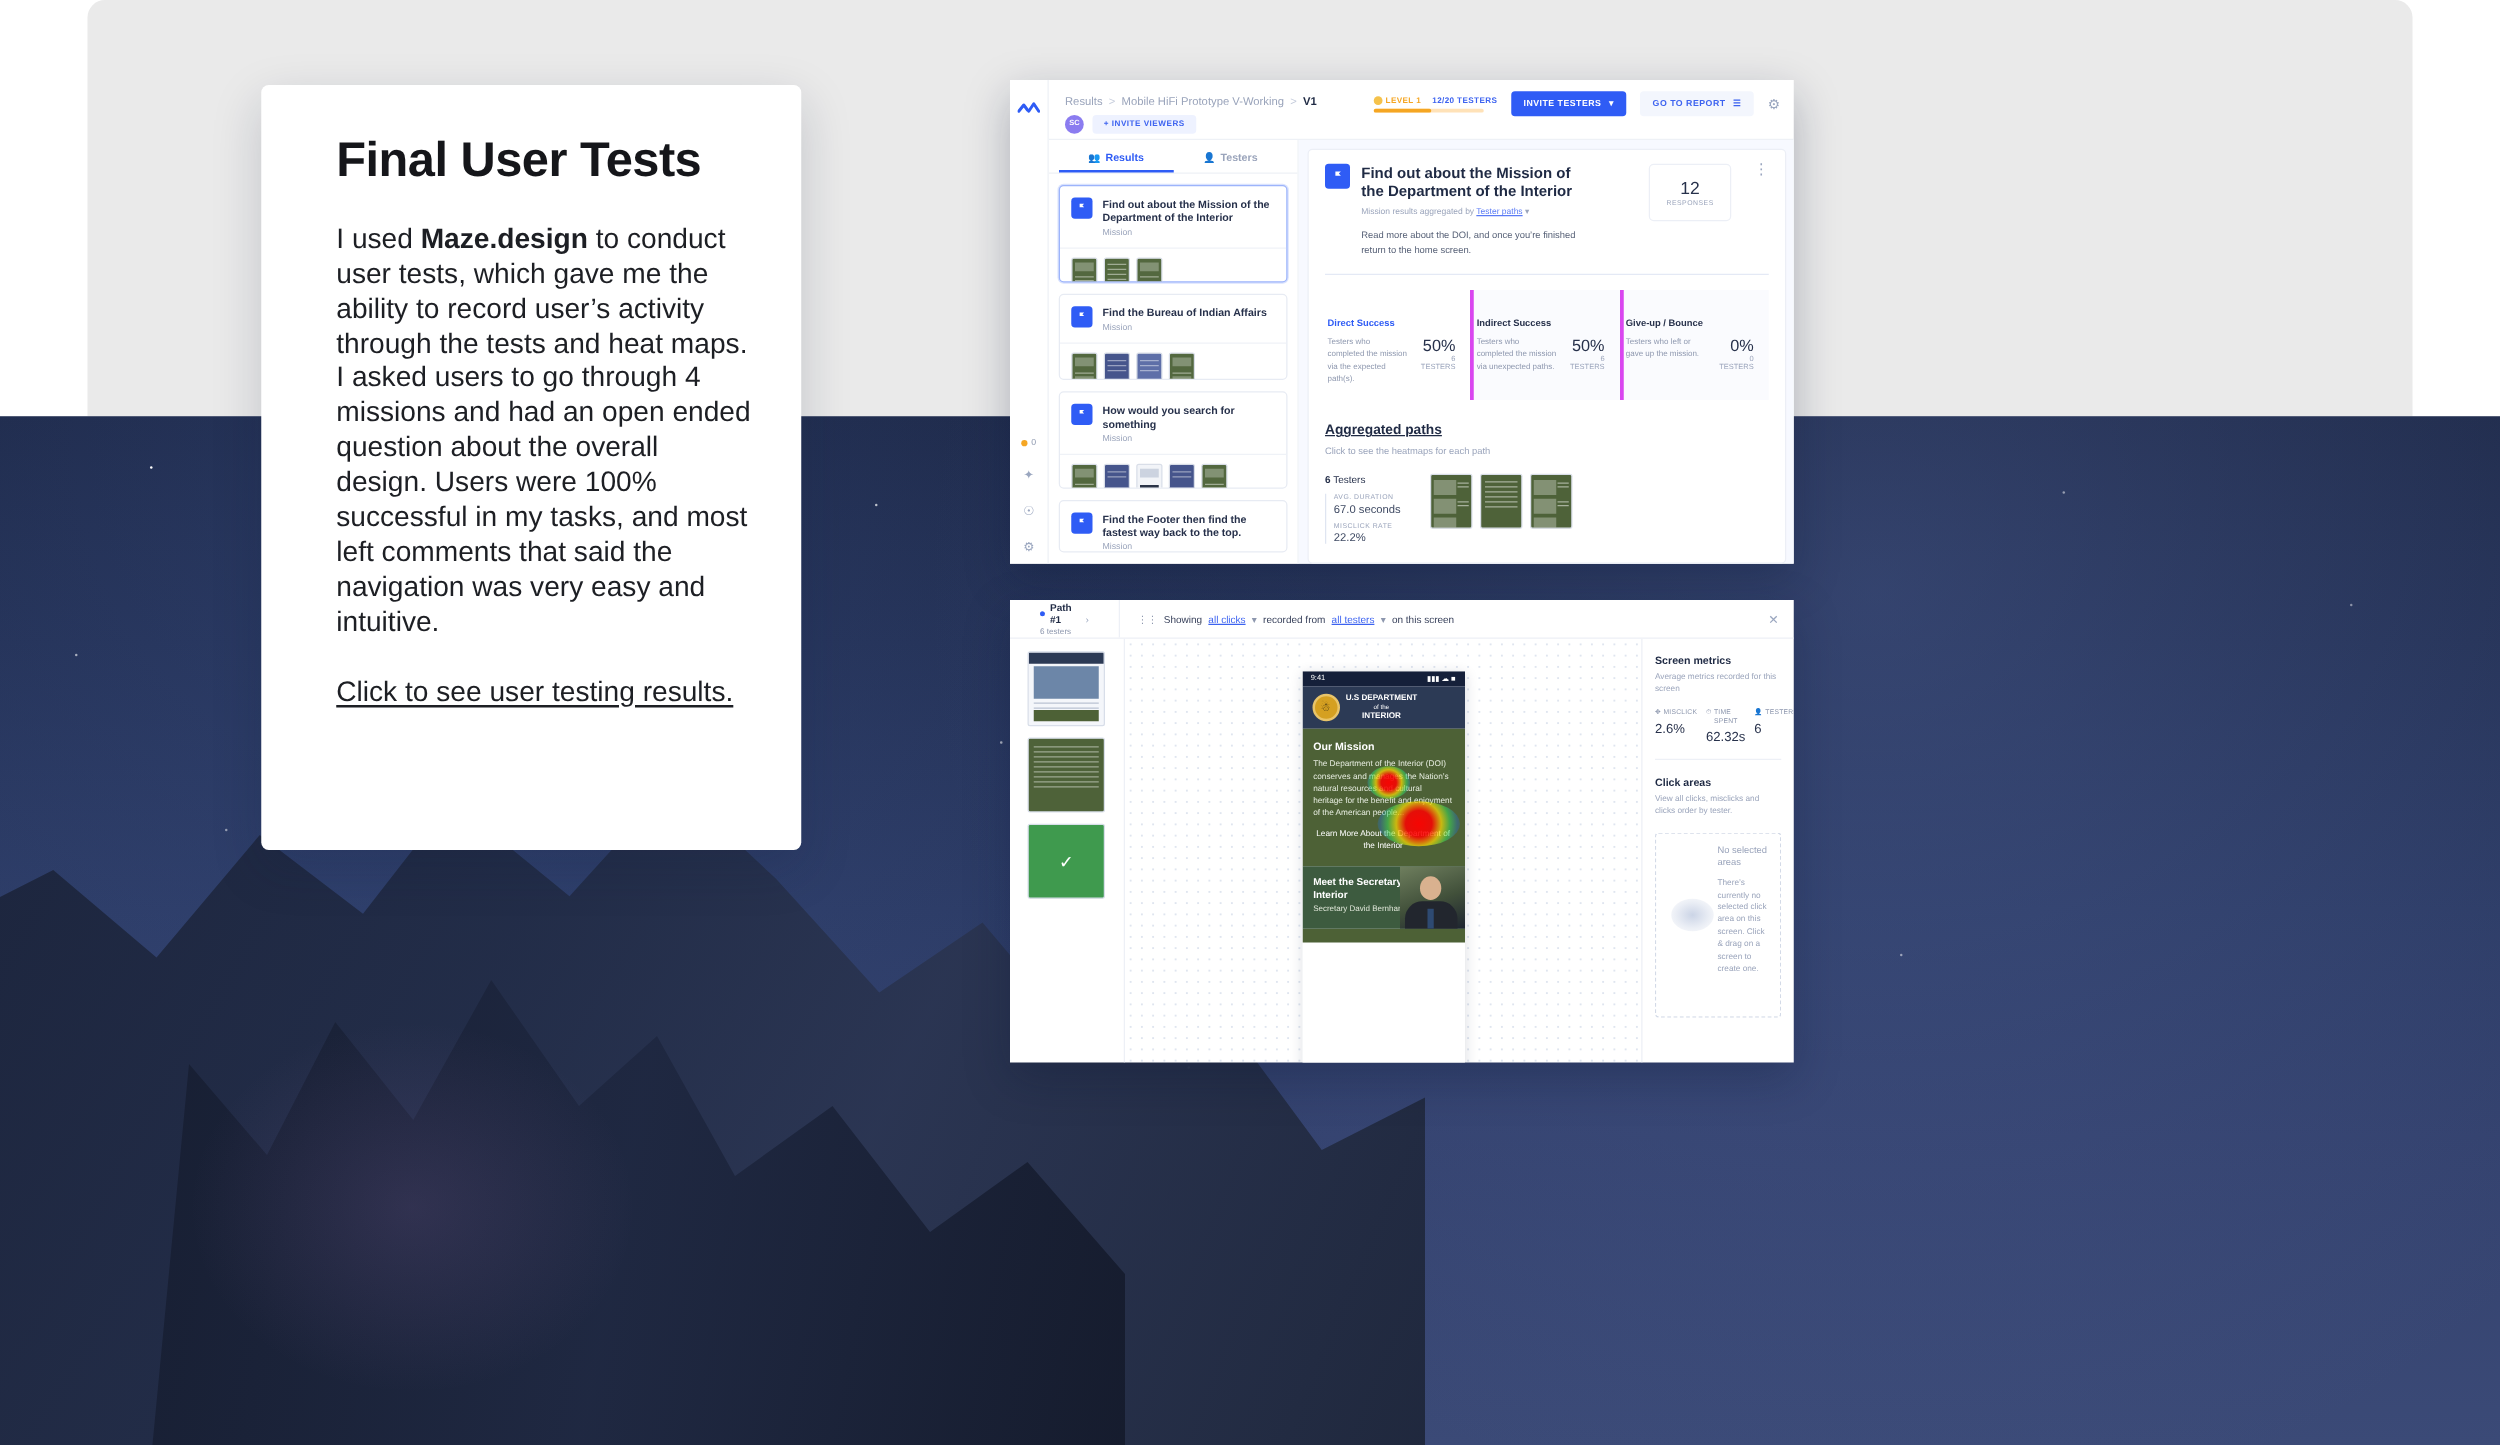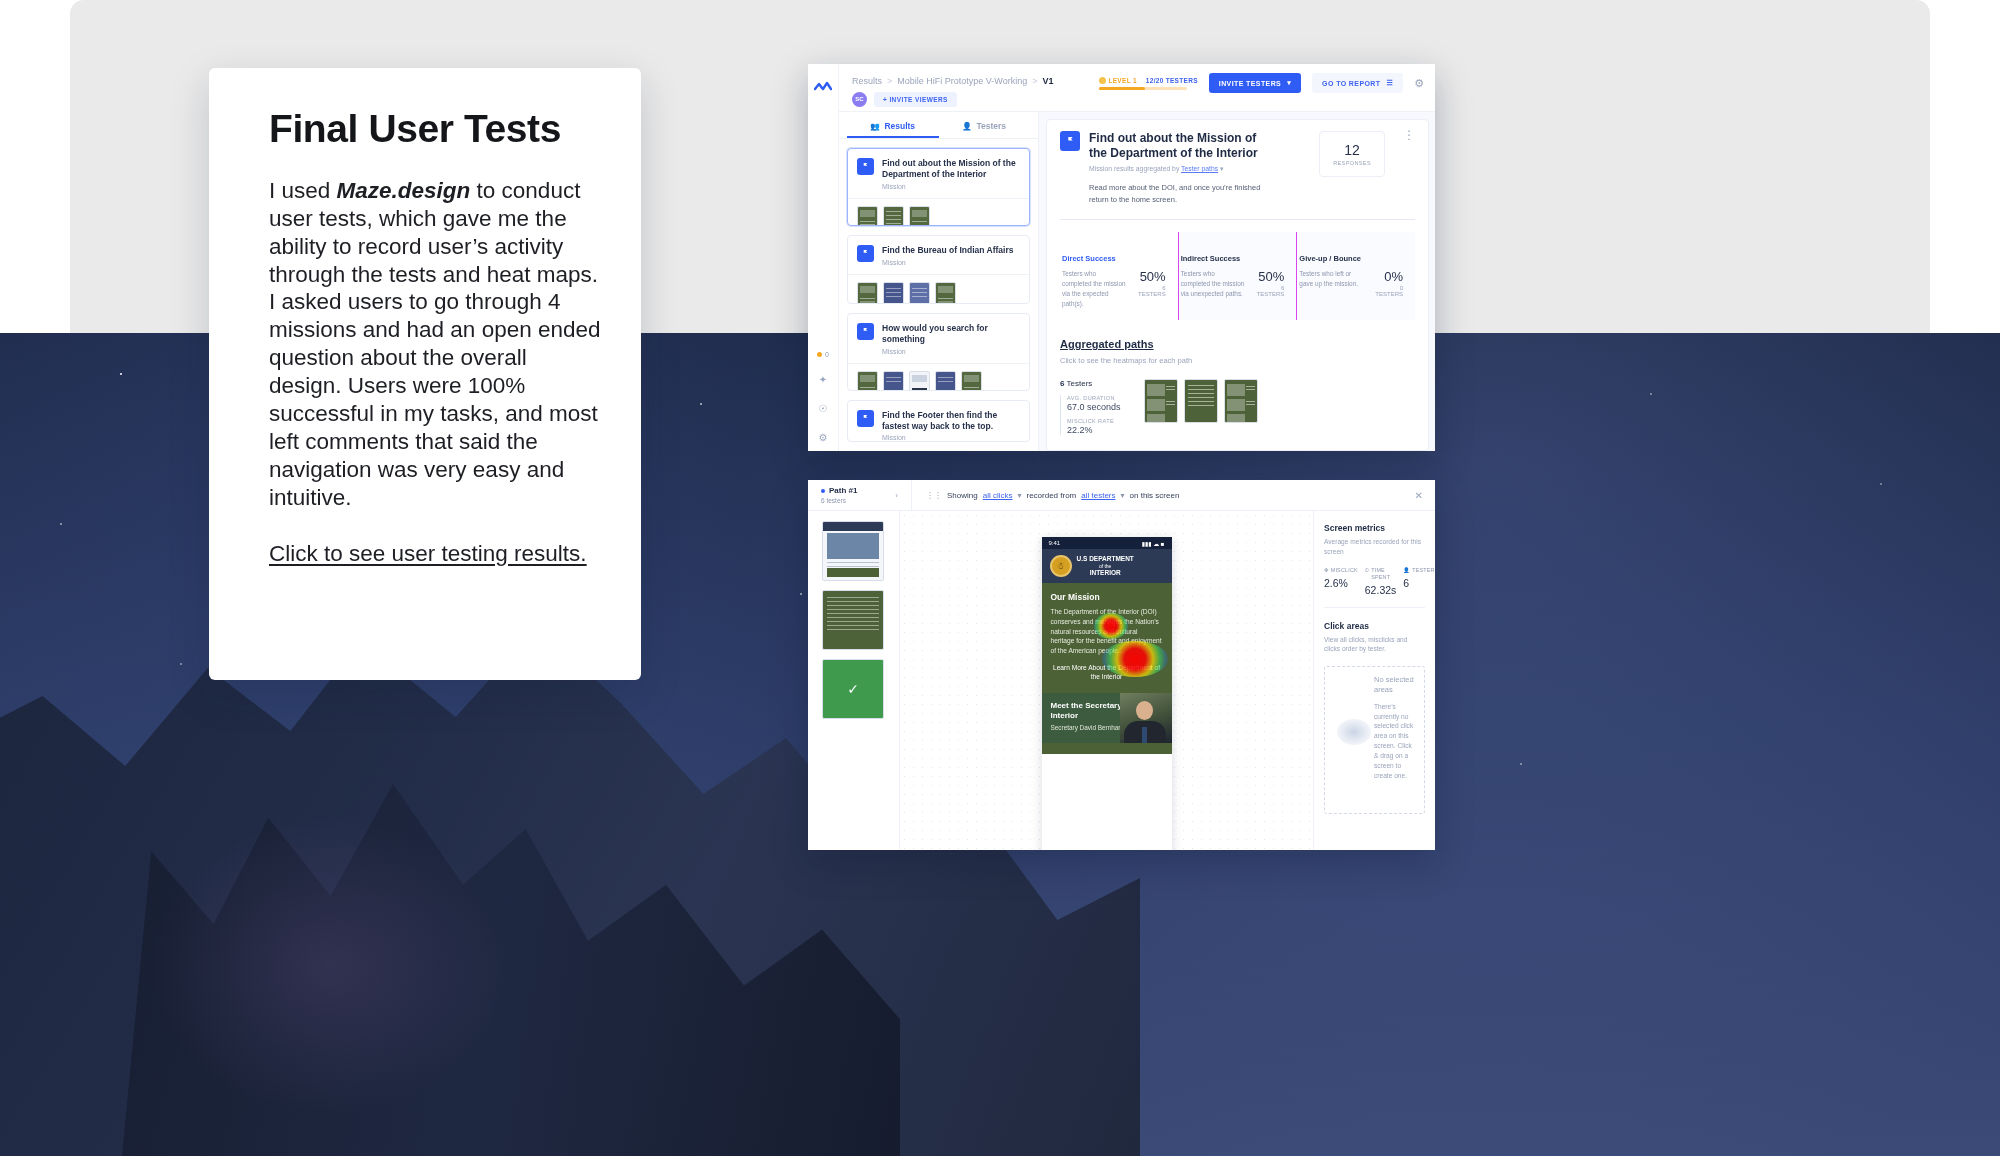--- a/index.html
+++ b/index.html
@@ -55,21 +55,21 @@
     box-shadow: 0 14px 40px rgba(15,25,55,.18);
     padding: 40px 38px 0 60px;
   }
   .card-title {
     font-size: 39px; font-weight: bold; color: #15161a;
     letter-spacing: -.4px; margin-bottom: 26px; line-height: 1.1;
   }
   .card-body {
     font-size: 22.5px; line-height: 1.24; color: #1d1f24; font-weight: 400;
   }
-  .card-body b { font-weight: bold; font-style: italic; }
+  .card-body b { font-weight: bold; }
   .card-link {
     display: block; margin-top: 28px; font-size: 22.5px; line-height: 1.24;
     color: #1d1f24; text-decoration: underline; text-underline-offset: 3px;
   }
 
   
   .win {
     position: absolute; background: #ffffff;
     box-shadow: 0 12px 34px rgba(10,20,50,.28);
     overflow: hidden;
@@ -169,21 +169,21 @@
   .dt-desc { font-size: 7.5px; color: #566076; margin-top: 9px; line-height: 1.5; }
   .resp-box { margin-left: auto; text-align: center; border: 1px solid #eceff6; border-radius: 4px;
               padding: 8px 13px; height: 46px; display: flex; flex-direction: column;
               justify-content: center; }
   .resp-num { font-size: 14px; color: #27314b; }
   .resp-lbl { font-size: 5.5px; color: #9aa4bb; letter-spacing: .4px; margin-top: 2px; }
   .kebab { margin-left: 9px; color: #9aa6bf; font-size: 12px; line-height: .7; letter-spacing: 0; }
 
   .metrics { display: flex; margin-top: 14px; border-top: 1px solid #e4e9f5; padding-top: 12px; }
   .metric { flex: 1; padding: 6px 12px 12px 2px; }
-  .metric + .metric { border-left: 1px solid #d946ef; background: #fafbfe; }
+  .metric + .metric { border-left: 3px solid #d946ef; background: #fafbfe; }
   .metric h5 { font-size: 7.5px; font-weight: bold; color: #2f5cf5; margin-bottom: 6px; margin-top: 16px; }
   .metric.n h5 { color: #27314b; }
   .metric-row { display: flex; justify-content: space-between; align-items: flex-start; gap: 6px; }
   .metric p { font-size: 6.4px; color: #8d97ae; line-height: 1.55; max-width: 64px; }
   .metric .val { font-size: 13px; color: #27314b; font-weight: 500; text-align: right; }
   .metric .cnt { font-size: 6px; color: #9aa4bb; text-align: right; margin-top: 1px; }
   .metric .cnt b { display: block; font-weight: 400; font-size: 6px; }
 
   .agg { margin-top: 18px; }
   .agg h4 { font-size: 11px; font-weight: bold; color: #1f2a44; text-decoration: underline; }
@@ -198,22 +198,22 @@
   .agg-thumbs { display: flex; gap: 6px; }
   .agg-thumb { width: 34px; height: 44px; border-radius: 2px; background: #4e6239;
                border: 1px solid #d9dee8; overflow: hidden; position: relative; }
   .agg-thumb .ph { position: absolute; left: 2px; right: 12px; height: 12px; background: rgba(255,255,255,.3); }
   .agg-thumb .tx { position: absolute; right: 2px; width: 9px; height: 1px; background: rgba(255,255,255,.5); }
 
   
   .w2 { display: flex; flex-direction: column; height: 100%; }
   .w2-head { height: 31px; display: flex; align-items: stretch; border-bottom: 1px solid #edf0f6;
              font-size: 8px; color: #3d4a66; position: relative; }
-  .path-box { width: 104px; border-right: 1px solid #edf0f6; display: flex; align-items: center;
-              padding: 0 13px; justify-content: space-between; }
+  .path-box { width: 88px; border-right: 1px solid #edf0f6; display: flex; align-items: center;
+              padding: 0 24px; justify-content: space-between; }
   .path-t { font-size: 8px; font-weight: bold; color: #1f2a44; display: flex; align-items: center; gap: 4px; }
   .dot-blue { width: 4px; height: 4px; border-radius: 50%; background: #2f5cf5; }
   .path-s { font-size: 6.5px; color: #8d97ae; margin-top: 2px; }
   .chev { color: #9aa6bf; font-size: 8px; }
   .show-row { display: flex; align-items: center; gap: 5px; padding: 0 14px; font-size: 8px;
               color: #39425c; }
   .show-row u { color: #3d63f0; }
   .show-row .mini { color: #8d97ae; font-size: 8px; }
   .close-x { position: absolute; right: 12px; top: 10px; color: #9aa6bf; font-size: 10px; }
 

